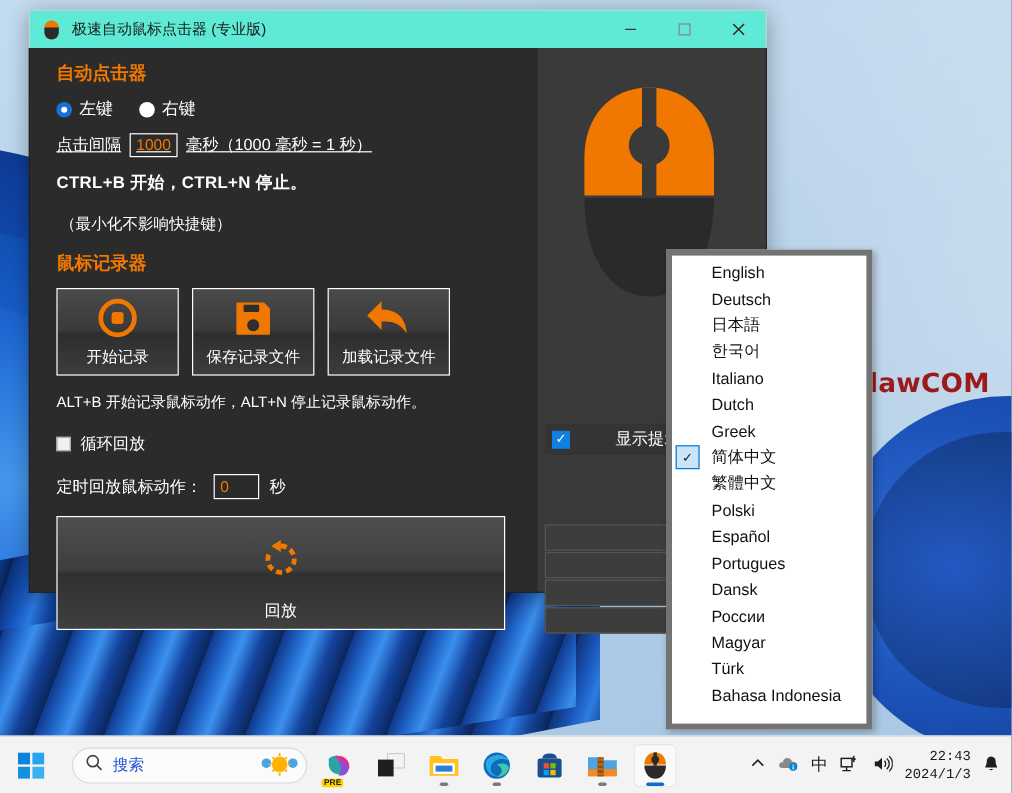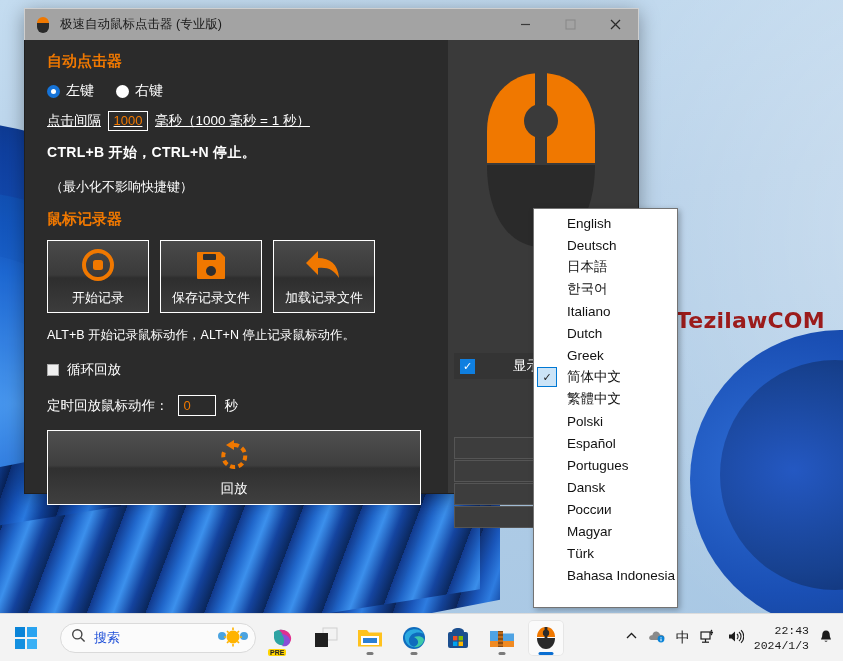--- a/index.html
+++ b/index.html
@@ -53,21 +53,21 @@
     z-index: 60; white-space: nowrap;
   }
 
   
   #app {
     position: absolute; left: 24px; top: 8px; width: 615px; height: 486px;
     z-index: 30;
     box-shadow: 0 4px 18px rgba(0,0,0,.35);
   }
   #titlebar {
-    height: 32px; background: #a3a3a3; display: flex; align-items: center;
+    height: 32px; background: #5eead4; display: flex; align-items: center;
     border: 1px solid #cfcfcf; border-bottom: none;
   }
   #title-icon { width: 16px; height: 16px; margin-left: 10px; position: relative; }
   #title-icon .mhead {
     position:absolute; left:2px; top:0; width:12px; height:7px;
     background:#f07800; border-radius:6px 6px 0 0;
   }
   #title-icon .mbody {
     position:absolute; left:2px; top:6px; width:12px; height:10px;
     background:#2a2a2a; border-radius:0 0 6px 6px;
@@ -126,21 +126,21 @@
     margin-right: 8px; display: inline-block;
   }
   .loop-label { font-size: 13.5px; }
   .timed-row { margin-bottom: 14px; }
   .num-input2 {
     width: 38px; height: 21px; border: 1px solid #fff; background: #2b2b2b;
     color: #f07800; font-size: 13px; text-align: left; padding-left: 5px; line-height: 19px;
     margin: 0 9px;
   }
   .playback {
-    width: 374px; height: 75px; border: 1px solid #ffffff;
+    width: 374px; height: 95px; border: 1px solid #ffffff;
     background: linear-gradient(180deg, #4f4f4f 0%, #3e3e3e 47%, #303030 51%, #3f3f3f 100%);
     display: flex; flex-direction: column; align-items: center; justify-content: flex-end;
     padding-bottom: 6px; color: #fff; font-size: 13.5px; cursor: pointer;
   }
   .playback .glyph { flex: 1; display: flex; align-items: center; justify-content: center; }
 
   
   #mouse-graphic { position: absolute; left: 29px; top: 25px; width: 128px; height: 210px; }
   #coords {
     position: absolute; right: 36px; top: 243px; color: #e6e6e6; font-size: 15px;
@@ -158,22 +158,22 @@
 
   #menu-buttons { position: absolute; left: 6px; top: 397px; width: 176px; }
   .mbtn {
     height: 22px; border: 1px solid #555; background: #3d3d3d;
     color: #f07800; font-size: 13px; display: flex; align-items: center;
     justify-content: flex-end; padding-right: 6px; margin-bottom: 1px; cursor: pointer;
   }
 
   
   #langmenu {
-    position: absolute; left: 533px; top: 208px; width: 145px; height: 400px;
-    background: #ffffff; border: 1px solid #737373; z-index: 70;
+    position: absolute; left: 555px; top: 208px; width: 172px; height: 400px;
+    background: #ffffff; border: 5px solid #737373; z-index: 70;
     box-shadow: 2px 2px 6px rgba(0,0,0,.28);
     padding: 3px 0;
   }
   .lang-item {
     height: 22px; display: flex; align-items: center; position: relative;
     font-size: 13.5px; color: #111; cursor: pointer;
   }
   .lang-check {
     position: absolute; left: 3px; top: 1px; width: 20px; height: 20px;
     border: 1px solid #0078d4; background: #cce4f7;

